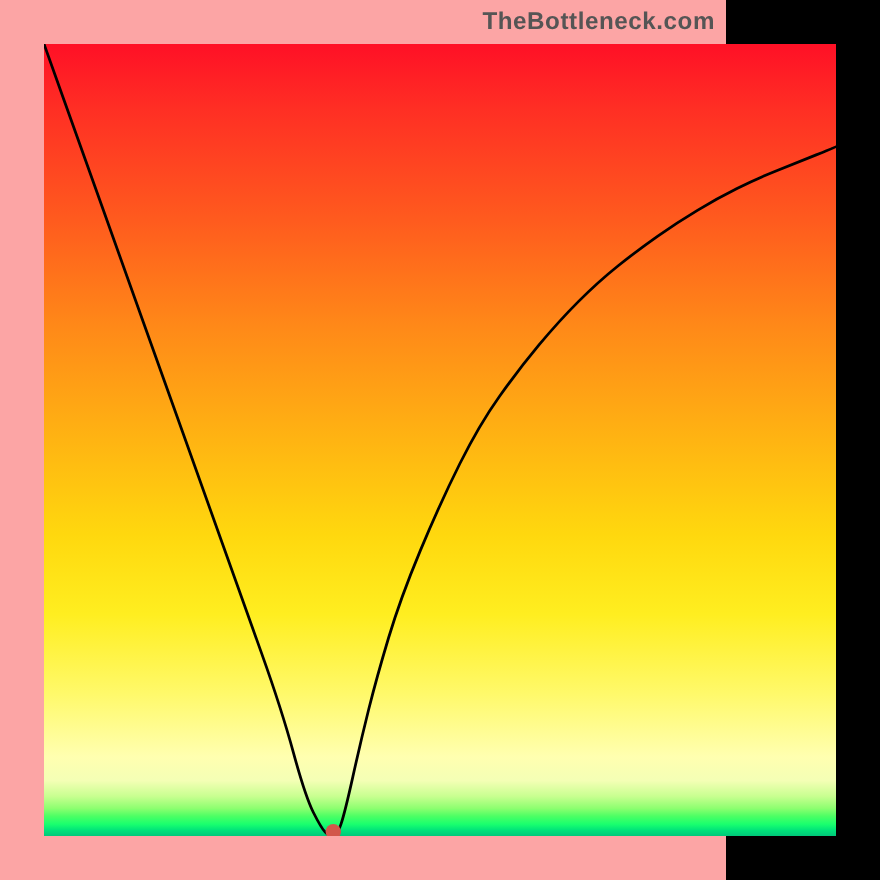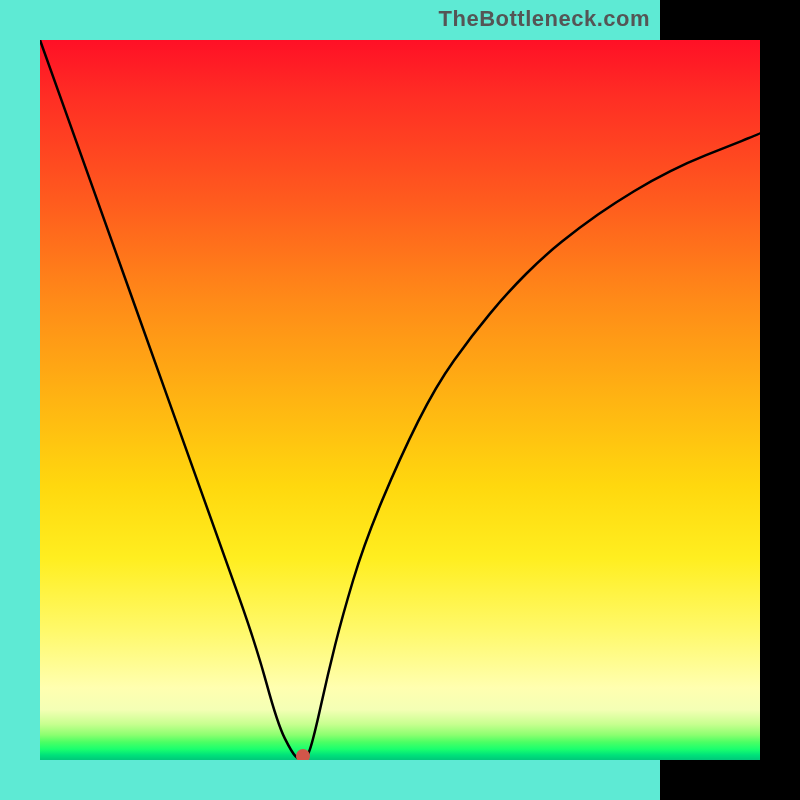--- a/index.html
+++ b/index.html
@@ -7,21 +7,21 @@
     padding: 0;
     width: 800px;
     height: 800px;
     background: #000;
     font-family: Arial, Helvetica, sans-serif;
   }
   .frame {
     position: relative;
     width: 660px;
     height: 800px;
-    background: #5eead4;
+    background: #fca5a5;
   }
   .watermark {
     position: absolute;
     top: 6px;
     right: 10px;
     color: #555;
     font-size: 22px;
     font-weight: 600;
     letter-spacing: 0.5px;
     user-select: none;

